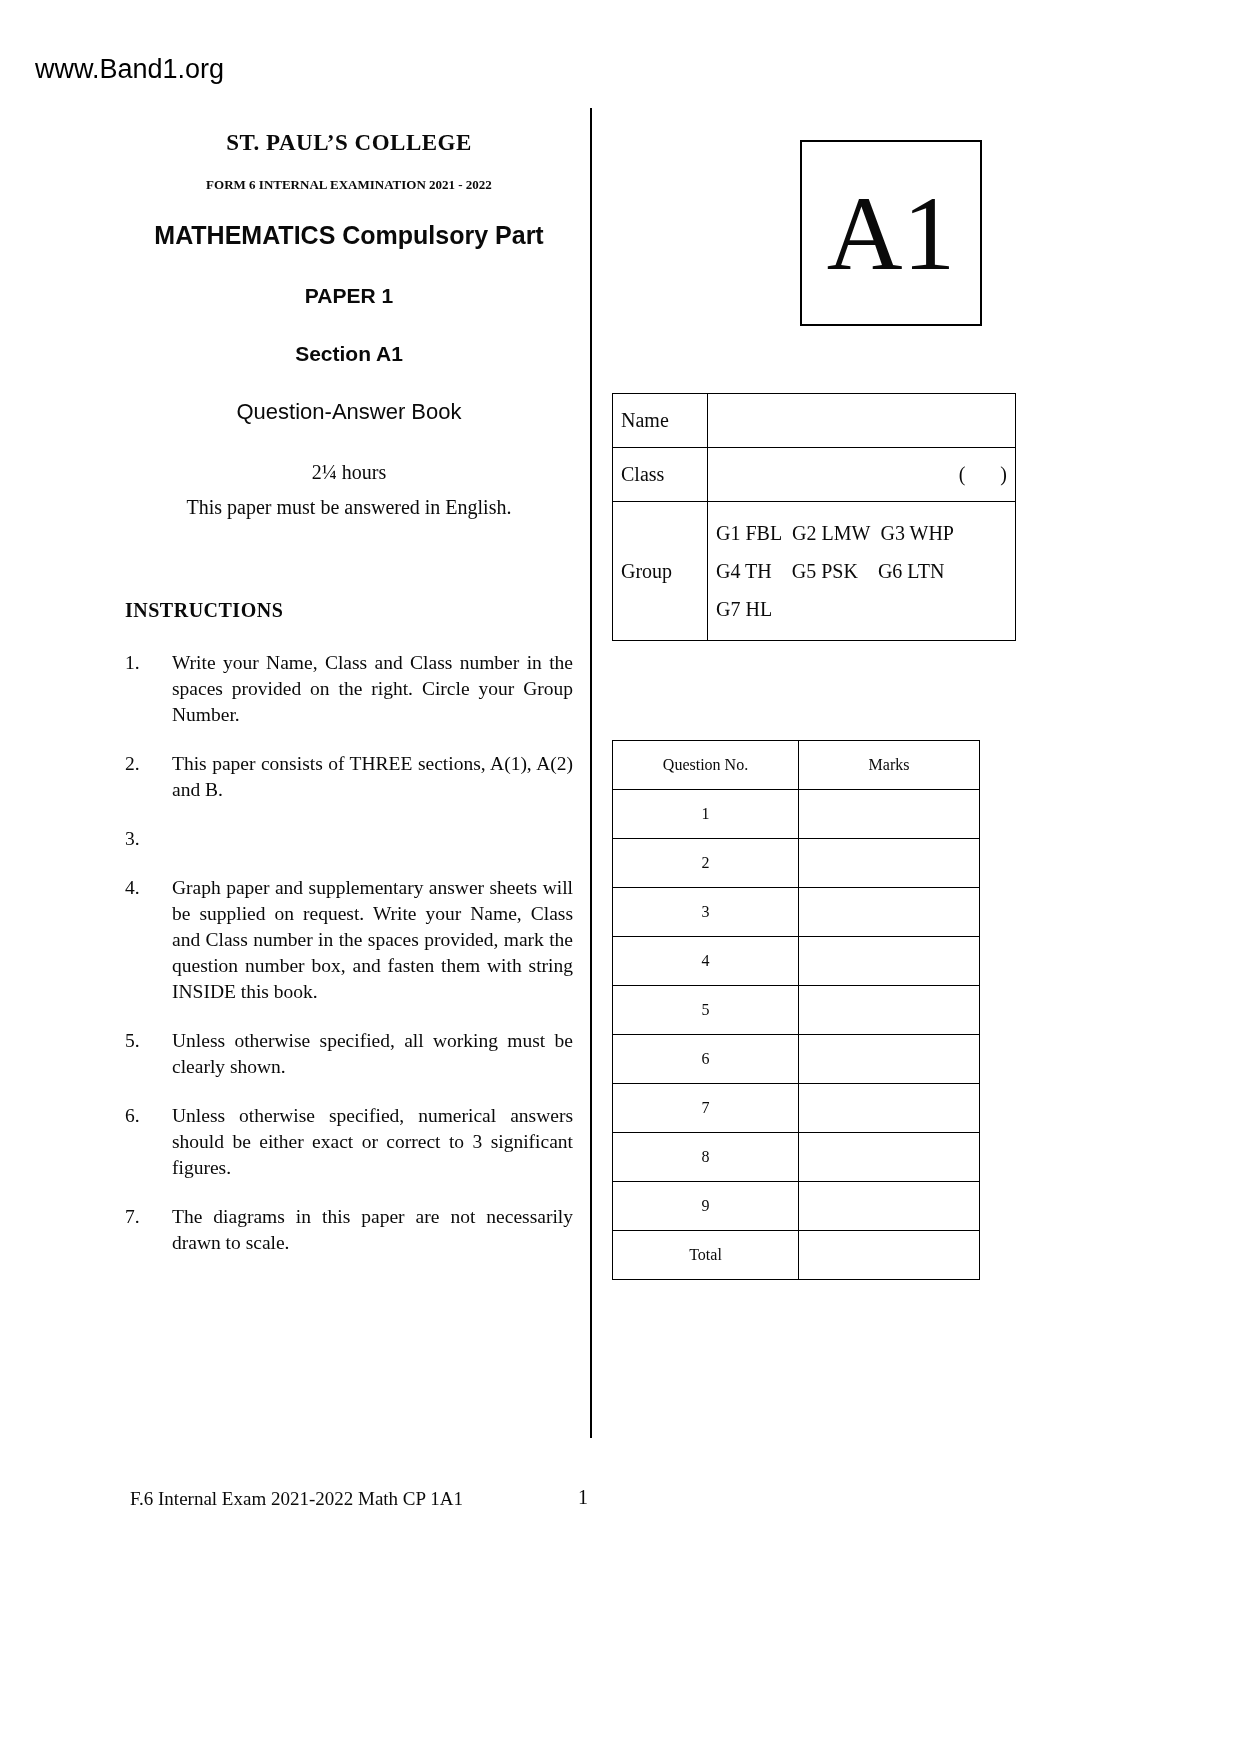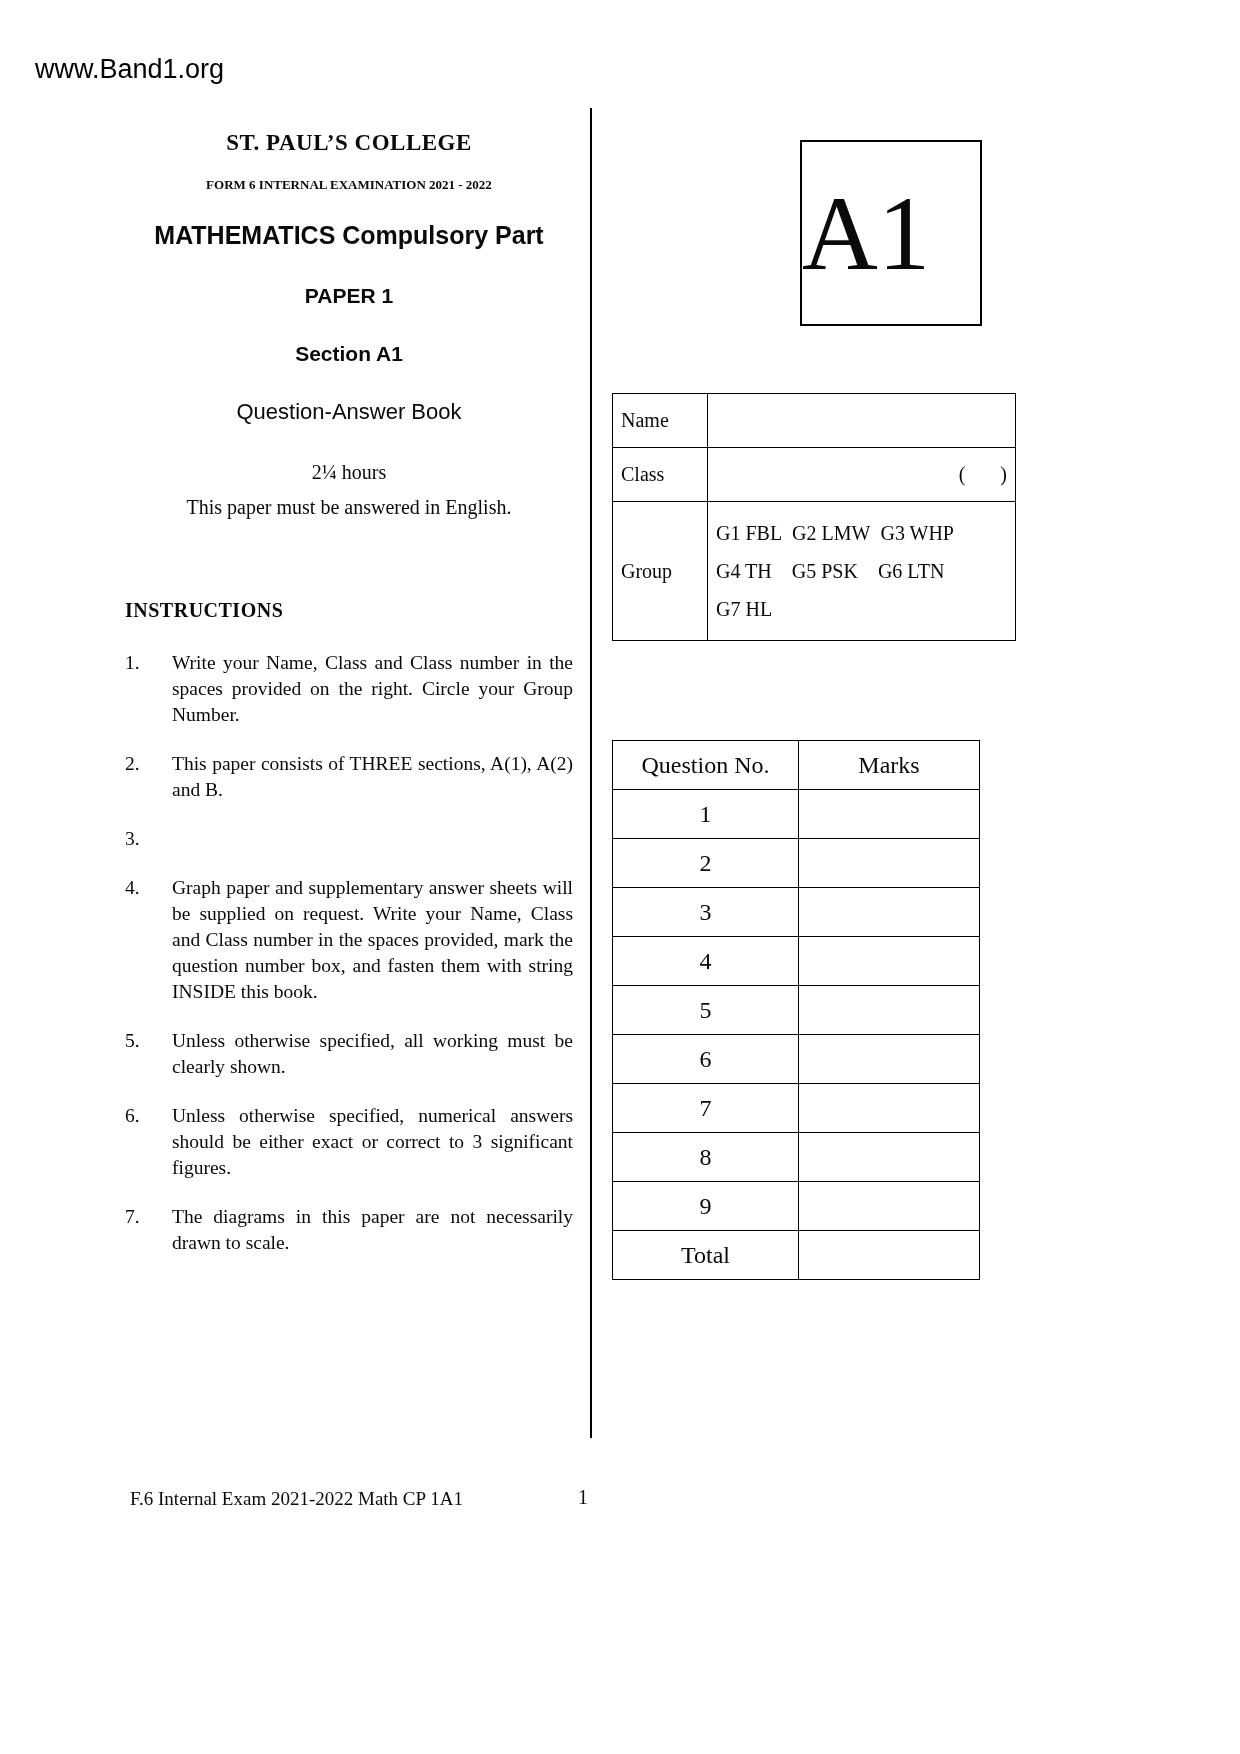--- a/index.html
+++ b/index.html
@@ -115,21 +115,21 @@
 
   .code-box {
     position: absolute;
     left: 800px;
     top: 140px;
     width: 178px;
     height: 182px;
     border: 2px solid #000;
     display: flex;
     align-items: center;
-    justify-content: flex-start;
+    justify-content: center;
     font-family: "Liberation Serif", serif;
     font-size: 105px;
   }
 
   table {
     border-collapse: collapse;
   }
   .info-table {
     position: absolute;
     left: 612px;
@@ -150,21 +150,21 @@
   .class-paren { text-align: right; padding-right: 12px; }
   .group-cell { height: 138px; }
   .group-line { margin: 8px 0; line-height: 30px; }
 
   .marks-table {
     position: absolute;
     left: 612px;
     top: 740px;
     width: 368px;
     font-family: "Liberation Serif", serif;
-    font-size: 24px;
+    font-size: 16px;
   }
   .marks-table td {
     border: 1.5px solid #000;
     height: 46px;
     text-align: center;
     vertical-align: middle;
   }
   .marks-table .qcol { width: 183px; }
 
   .footer-left {

